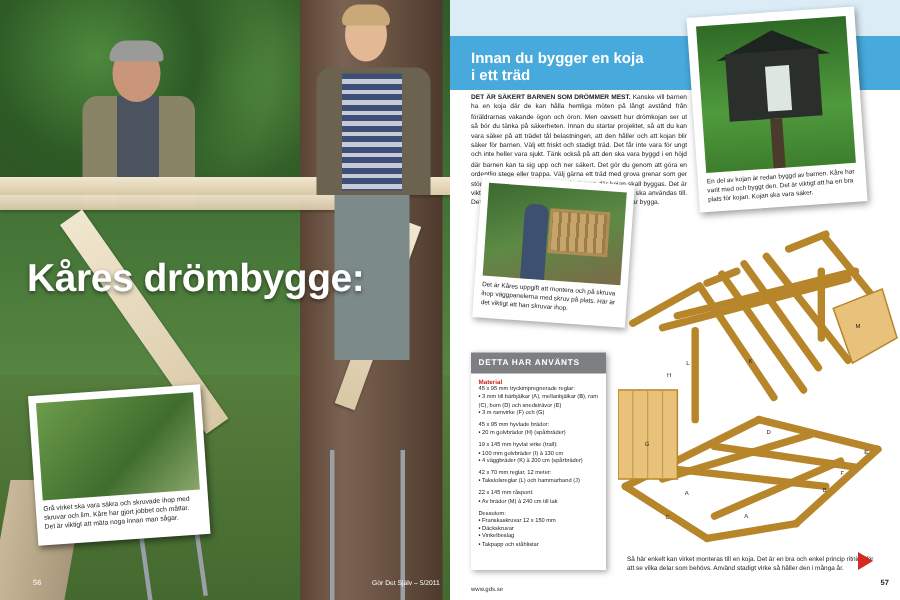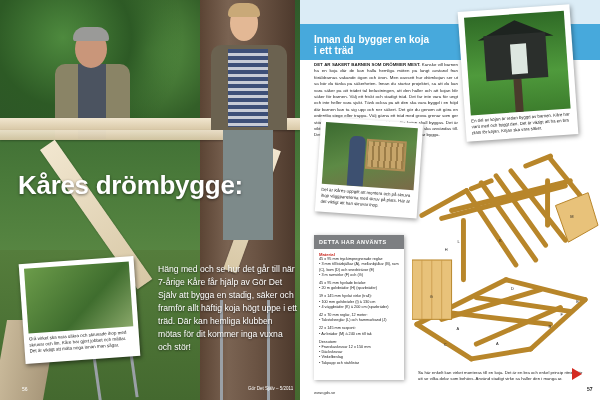--- a/index.html
+++ b/index.html
@@ -92,21 +92,20 @@
       <div class="jacket"></div>
         <div class="stripes"></div>
       <div class="head"></div>
         <div class="hair"></div>
     </div>
 
     <div class="ladder" style="left:220px;top:300px;width:50px;height:100px;"></div>
     <div class="ladder" style="left:95px;top:345px;width:40px;height:55px;transform:rotate(-8deg);"></div>
 
     <div class="kicker">Kåres drömbygge:</div>
-    <div class="intro">Häng med och se hur det går till när 7-årige Kåre får hjälp av Gör Det Själv att bygga en stadig, säker och framför allt häftig koja högt uppe i ett träd. Där kan hemliga klubben mötas för dit kommer inga vuxna och stör!</div>
 
     <div class="polaroid1">
       <div class="ph"></div>
       <div class="cap">Grå virket ska vara säkra och skruvade ihop med skruvar och lim. Kåre har gjort jobbet och måttar. Det är viktigt att mäta noga innan man sågar.</div>
     </div>
 
     <div class="folio-l">56</div>
     <div class="credit">Gör Det Själv – 5/2011</div>
   </div>
 

